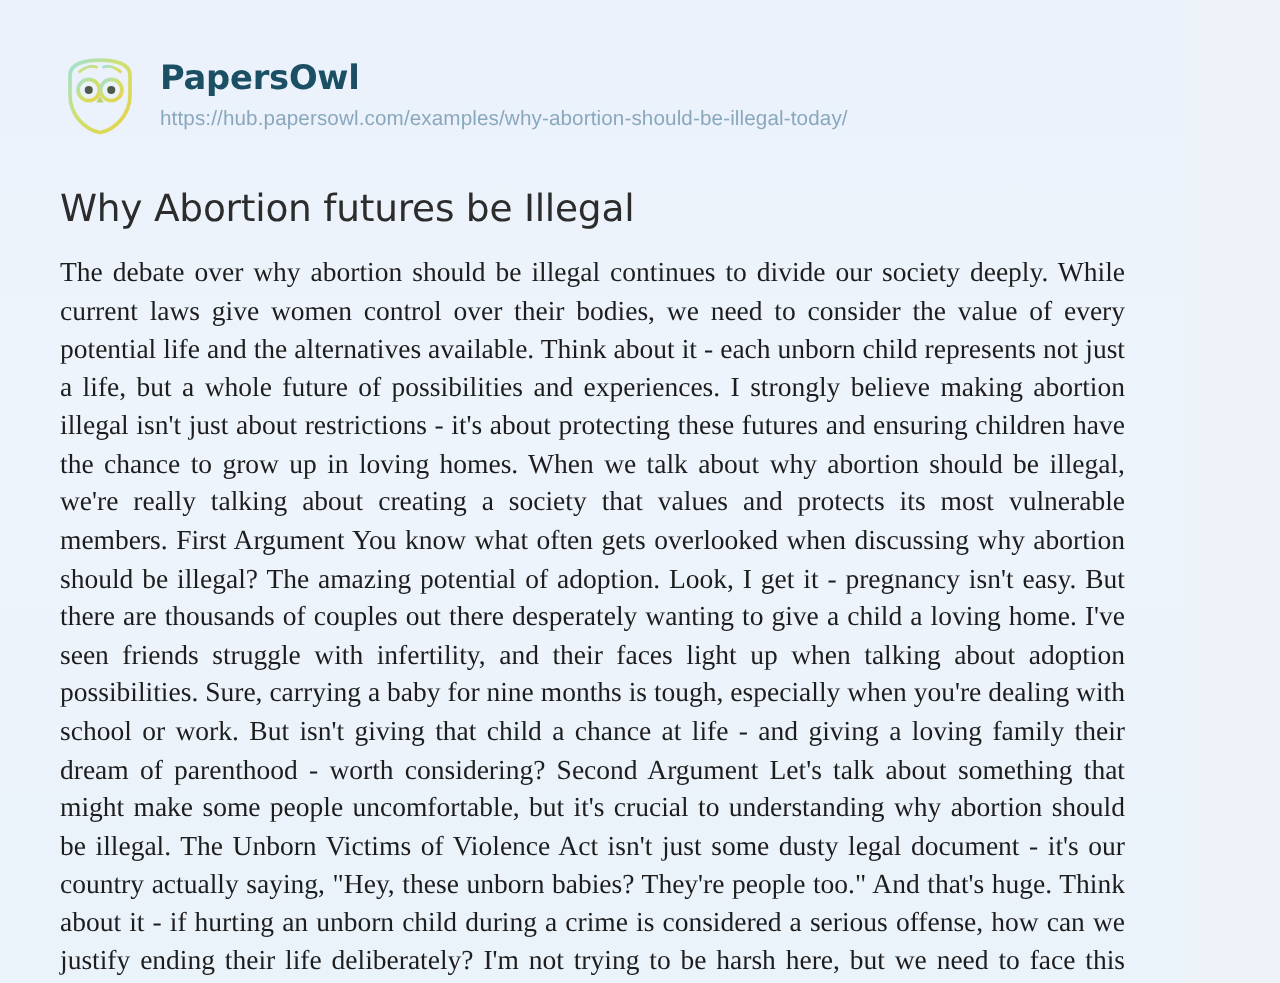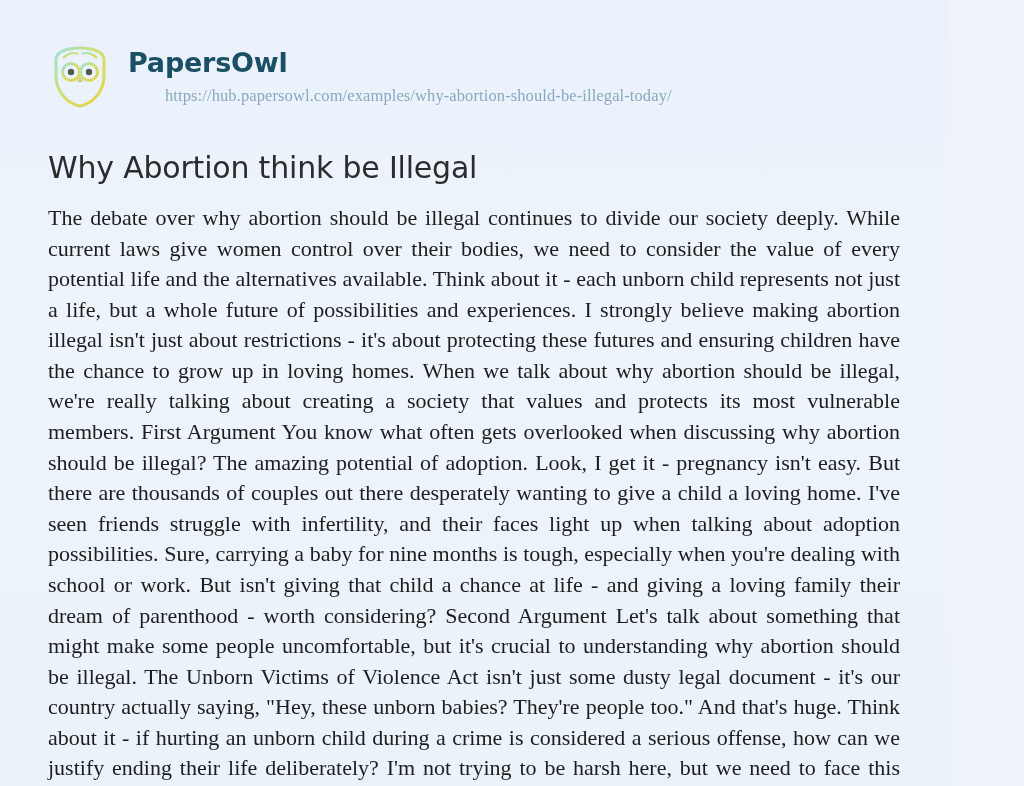--- a/index.html
+++ b/index.html
@@ -52,23 +52,22 @@
     font-weight: bold;
     color: #1b4f63;
     letter-spacing: -0.2px;
     line-height: 1.1;
     font-family: "DejaVu Sans", sans-serif;
   }
   .brand-url {
     margin-top: 8px;
     font-size: 16.5px;
     color: #8aa8bd;
-    font-family: Liberation Serif, serif;
+    font-family: Liberation Sans, sans-serif;
     letter-spacing: 0.1px;
-    margin-left: 37px;
   }
   .doc-title {
     margin: 44px 0 0 28px;
     font-size: 30px;
     color: #2c2c2c;
     font-weight: normal;
     font-family: "DejaVu Sans", sans-serif;
     letter-spacing: -0.2px;
   }
   .doc-body {
@@ -109,20 +108,20 @@
           <path d="M15 12 C20 7, 26 6, 30 8" fill="none" stroke="url(#owlgrad)" stroke-width="2.2"></path>
           <path d="M49 12 C44 7, 38 6, 34 8" fill="none" stroke="url(#owlgrad)" stroke-width="2.2"></path>
         </svg>
       </div>
       <div class="brand-block">
         <div class="brand-name">PapersOwl</div>
         <div class="brand-url">https://hub.papersowl.com/examples/why-abortion-should-be-illegal-today/</div>
       </div>
     </div>
 
-    <h1 class="doc-title">Why Abortion think be Illegal</h1>
+    <h1 class="doc-title">Why Abortion futures be Illegal</h1>
 
     <div class="doc-body">
       <p>The debate over why abortion should be illegal continues to divide our society deeply. While current laws give women control over their bodies, we need to consider the value of every potential life and the alternatives available. Think about it - each unborn child represents not just a life, but a whole future of possibilities and experiences. I strongly believe making abortion illegal isn't just about restrictions - it's about protecting these futures and ensuring children have the chance to grow up in loving homes. When we talk about why abortion should be illegal, we're really talking about creating a society that values and protects its most vulnerable members. First Argument You know what often gets overlooked when discussing why abortion should be illegal? The amazing potential of adoption. Look, I get it - pregnancy isn't easy. But there are thousands of couples out there desperately wanting to give a child a loving home. I've seen friends struggle with infertility, and their faces light up when talking about adoption possibilities. Sure, carrying a baby for nine months is tough, especially when you're dealing with school or work. But isn't giving that child a chance at life - and giving a loving family their dream of parenthood - worth considering? Second Argument Let's talk about something that might make some people uncomfortable, but it's crucial to understanding why abortion should be illegal. The Unborn Victims of Violence Act isn't just some dusty legal document - it's our country actually saying, "Hey, these unborn babies? They're people too." And that's huge. Think about it - if hurting an unborn child during a crime is considered a serious offense, how can we justify ending their life deliberately? I'm not trying to be harsh here, but we need to face this reality head-on. Third Argument Here's the thing about the pro-choice argument - I understand where they're coming from. Bodily autonomy is important. But when we're examining why abortion should be illegal, we need to look at the bigger picture. Medical science keeps showing us more and more about fetal development. Babies can have heartbeats early on, they respond to voices, they can feel pain. At least 38 states have recognized fetal rights through various laws. That's not just random - it's because we're increasingly understanding that these tiny humans deserve protection. Conclusion When you really think about why abortion should be illegal, it comes down to this: we're talking about giving every child a shot at life. I know this is a tough issue - probably one of the toughest we face as a society. But between adoption opportunities, the scientific evidence of fetal development, and our legal system's recognition of unborn children's rights, making abortion illegal isn't about limiting choices - it's about protecting the most vulnerable among us and ensuring every potential life gets a chance. Maybe that's what being a truly compassionate society means - finding ways to support both mothers and their unborn children, rather than choosing between</p>
     </div>
 
   </div>
 </div>
 
 </body></html>

